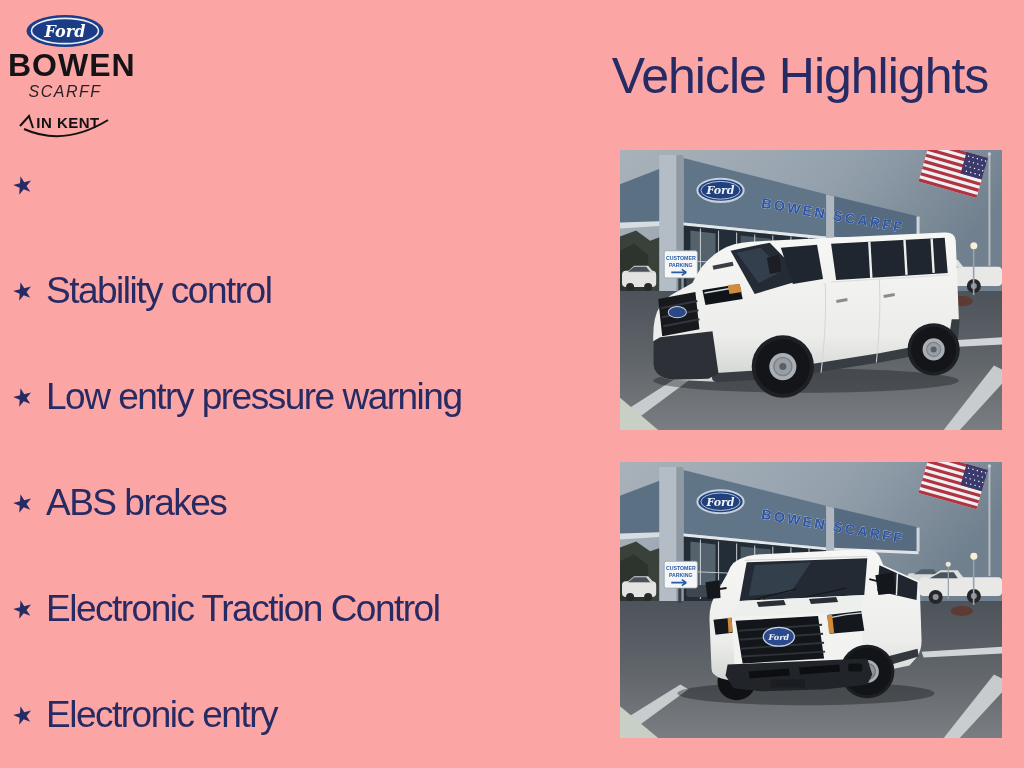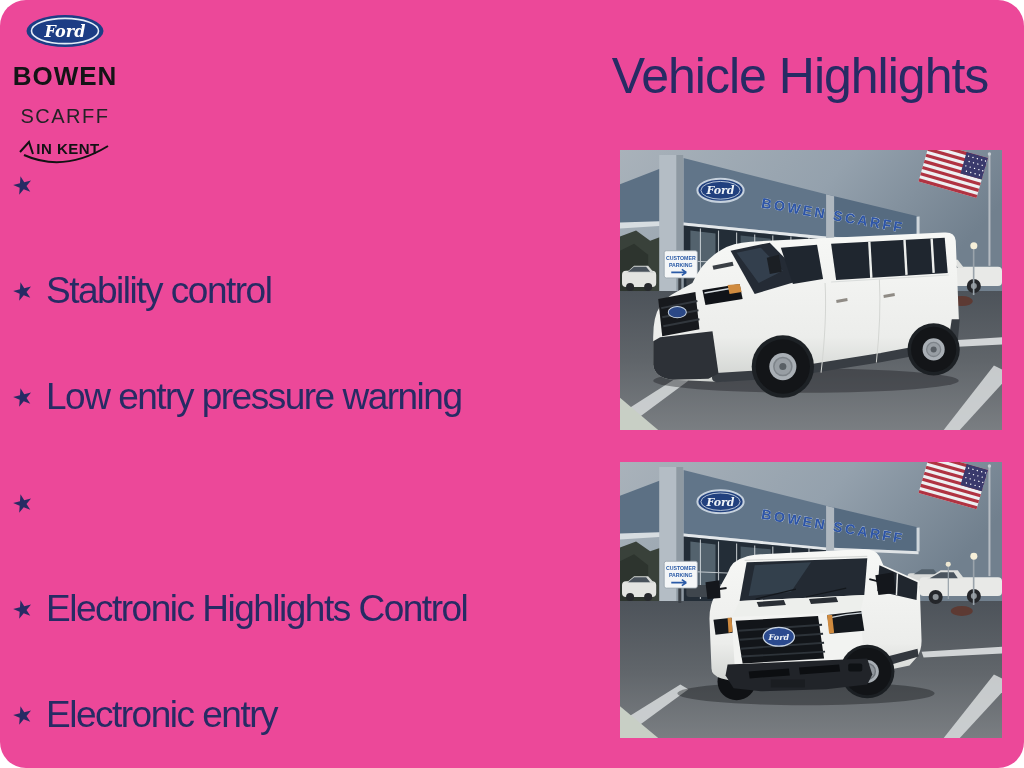--- a/index.html
+++ b/index.html
@@ -1,24 +1,24 @@
 <!DOCTYPE html>
 <html><head>
 <meta charset="utf-8">
 <style>
   html,body{margin:0;padding:0;background:#ffffff;}
   body{width:1024px;height:768px;position:relative;overflow:hidden;
        font-family:"Liberation Sans","DejaVu Sans",sans-serif;}
-  .slide{position:absolute;inset:0;background:#ec4899;border-radius:26px;}
+  .slide{position:absolute;inset:0;background:#fca5a5;}
 
   
   .logo{position:absolute;left:8px;top:12px;width:114px;text-align:center;}
   .logo-oval-svg{display:block;margin:2px auto 0;}
-  .logo-bowen{font-size:26px;font-weight:bold;letter-spacing:1px;color:#141416;line-height:1.02;margin-top:15px;}
-  .logo-scarff{font-size:20px;font-weight:normal;letter-spacing:1.5px;color:#232326;line-height:1.0;margin-top:16px;}
+  .logo-bowen{font-size:32px;font-weight:bold;letter-spacing:1px;color:#141416;line-height:1.02;margin-top:1px;}
+  .logo-scarff{font-size:16px;font-weight:normal;letter-spacing:1.5px;color:#232326;line-height:1.0;margin-top:2px;font-style:italic;}
   .kent-wrap{position:relative;height:30px;margin-top:13px;}
   .kent-swoosh{position:absolute;left:2px;top:0;}
   .logo-kent{position:relative;font-size:15px;font-weight:bold;letter-spacing:.5px;color:#121214;top:1px;left:3px;}
 
   
   .page-title{position:absolute;left:558px;top:33px;width:452px;margin:16px;
       font-size:50px;letter-spacing:-1px;font-weight:normal;color:#272b64;text-align:center;line-height:1.1;}
 
   
   .highlights{position:absolute;left:12px;top:165px;list-style:none;margin:0;padding:0;}
@@ -208,24 +208,25 @@
     <li>
       <span class="star">★</span>
       <span>Stability control</span>
       </li>
     <li>
       <span class="star">★</span>
       <span>Low entry pressure warning</span>
       </li>
     <li>
       <span class="star">★</span>
-      </li>
-    <li>
-      <span class="star">★</span>
-      <span>Electronic Highlights Control</span>
+      <span>ABS brakes</span>
+      </li>
+    <li>
+      <span class="star">★</span>
+      <span>Electronic Traction Control</span>
       </li>
     <li>
       <span class="star">★</span>
       <span>Electronic entry</span>
       </li>
   </ul>
 
   <div class="photo photo-1" role="img" aria-label="White Ford Transit passenger van, three-quarter driver-side view, parked at the Bowen Scarff Ford dealership with American flag">
     <svg viewBox="0 0 380 278" preserveAspectRatio="none">
       <use href="#dealer-bg"></use>

